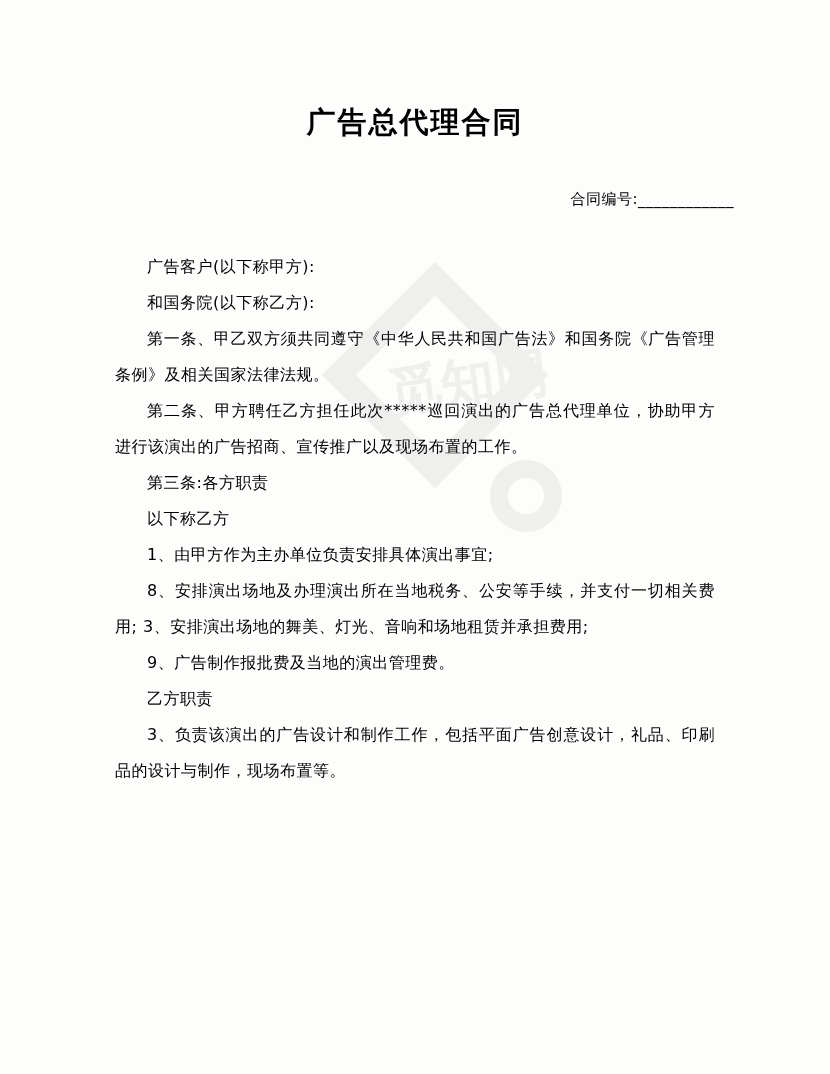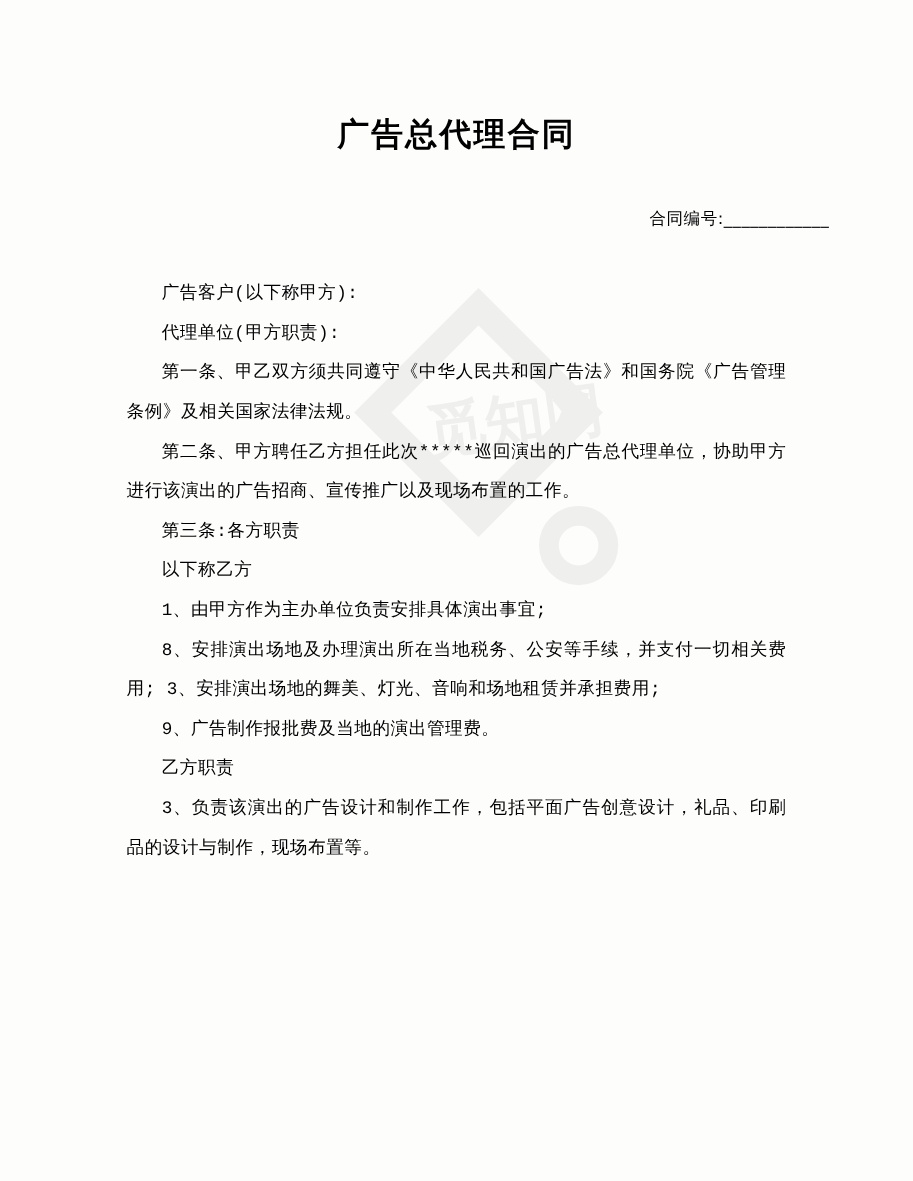--- a/index.html
+++ b/index.html
@@ -20,33 +20,32 @@
   .doc-title {
     margin-top: 104px;
     text-align: center;
     font-size: 29px;
     font-weight: bold;
     letter-spacing: 2px;
     line-height: 36px;
   }
   .contract-no {
     margin-top: 50px;
-    padding-right: 76px;
+    padding-right: 96px;
     text-align: right;
     font-size: 15px;
     letter-spacing: 0.5px;
   }
   .doc-body {
     margin-top: 40px;
     padding: 0 115px;
     font-size: 16px;
     line-height: 36px;
     text-align: justify;
     letter-spacing: 0.5px;
-    font-family: Liberation Mono, monospace;
   }
   .doc-body p {
     text-indent: 2em;
     margin: 0;
   }
   
   .watermark {
     position: absolute;
     left: 325px;
     top: 275px;
@@ -99,21 +98,21 @@
     <div class="wm-text">觅知网</div>
   </div>
 
   <div class="content">
     <h1 class="doc-title">广告总代理合同</h1>
 
     <div class="contract-no">合同编号:____________</div>
 
     <div class="doc-body">
         <p>广告客户(以下称甲方):</p>
-        <p>代理单位(甲方职责):</p>
+        <p>和国务院(以下称乙方):</p>
         <p>第一条、甲乙双方须共同遵守《中华人民共和国广告法》和国务院《广告管理条例》及相关国家法律法规。</p>
         <p>第二条、甲方聘任乙方担任此次*****巡回演出的广告总代理单位，协助甲方进行该演出的广告招商、宣传推广以及现场布置的工作。</p>
         <p>第三条:各方职责</p>
         <p>以下称乙方</p>
         <p>1、由甲方作为主办单位负责安排具体演出事宜;</p>
         <p>8、安排演出场地及办理演出所在当地税务、公安等手续，并支付一切相关费用; 3、安排演出场地的舞美、灯光、音响和场地租赁并承担费用;</p>
         <p>9、广告制作报批费及当地的演出管理费。</p>
         <p>乙方职责</p>
         <p>3、负责该演出的广告设计和制作工作，包括平面广告创意设计，礼品、印刷品的设计与制作，现场布置等。</p>
       </div>

